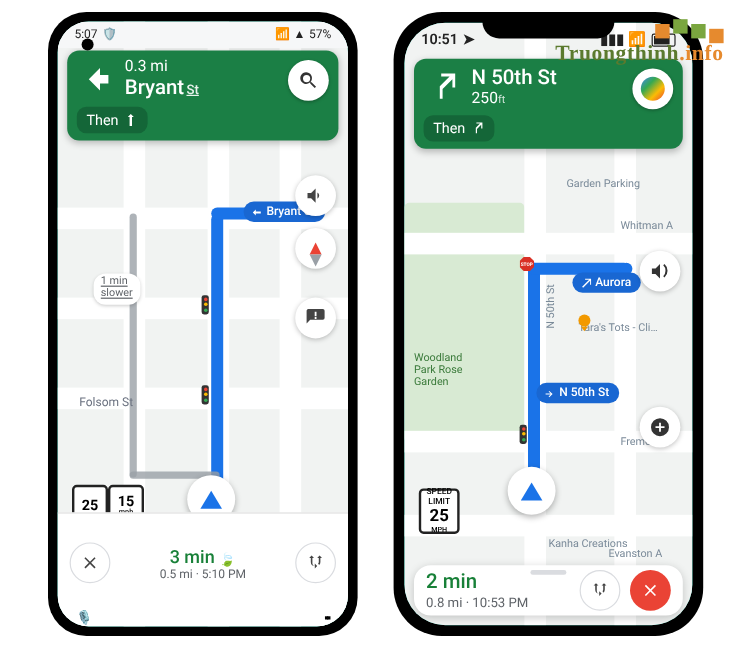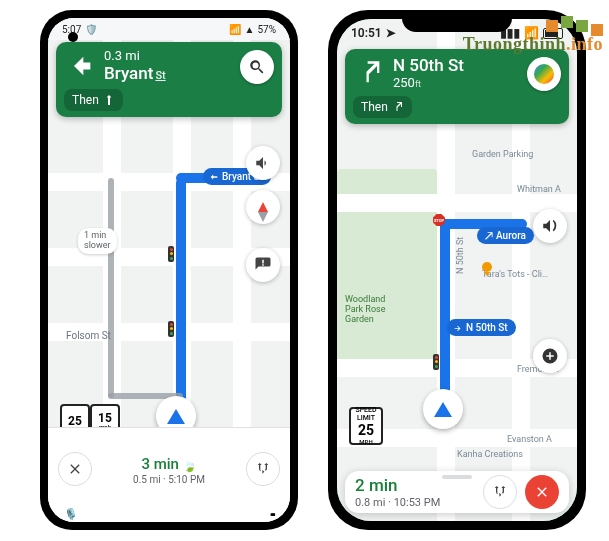--- a/index.html
+++ b/index.html
@@ -140,20 +140,21 @@
     display:flex; align-items:center; gap:3px;
     z-index:34;
   }
   .callout svg{width:10px;height:10px;fill:#fff;}
   .callout.white{background:#fff;color:#1967d2;border:1px solid #ddd;}
   
   .slow-bubble {
     position:absolute; background:#fff; border-radius:10px; padding:3px 6px;
     font-size:9px; color:#5f6368; line-height:1.1; box-shadow:0 1px 3px rgba(0,0,0,.2);
     z-index:33;
+    text-decoration:underline;
   }
   
   .chevron {
     position:absolute; width:40px;height:40px;border-radius:50%;
     background:#fff;display:flex;align-items:center;justify-content:center;
     box-shadow:0 2px 5px rgba(0,0,0,.3); z-index:36;
   }
   .chevron .tri {
     width:0;height:0;border-left:9px solid transparent;border-right:9px solid transparent;
     border-bottom:15px solid #1a73e8;
@@ -440,21 +441,21 @@
         </div>
 
         <div class="map-poi-label" style="left:135px;top:130px">Garden Parking</div>
         <div class="map-poi-label" style="left:180px;top:165px">Whitman A</div>
         <div class="map-poi-label" style="left:145px;top:250px">Tara's Tots - Cli…</div>
         <div class="map-poi-label" style="left:8px;top:275px;white-space:pre-line;color:#3a7a3a">Woodland
 Park Rose
 Garden</div>
         <div class="map-poi-label" style="left:118px;top:255px;transform:rotate(-90deg);transform-origin:left top">N 50th St</div>
         <div class="map-poi-label" style="left:180px;top:345px">Fremont A</div>
-        <div class="map-poi-label" style="left:170px;top:415px">Evanston A</div>
+        <div class="map-poi-label" style="left:170px;top:438px">Evanston A</div>
         <div class="map-poi-label" style="left:120px;top:430px">Kanha Creations</div>
 
         <div class="poi" style="left:145px;top:243px;background:#f29900;color:#f29900"></div>
         <div class="poi" style="left:35px;top:400px;background:#a142f4;color:#a142f4"></div>
       </div>
 
       <div class="nav-banner">
         <div class="nav-row">
           <div class="turn-arrow">
             <svg viewBox="0 0 24 24">

